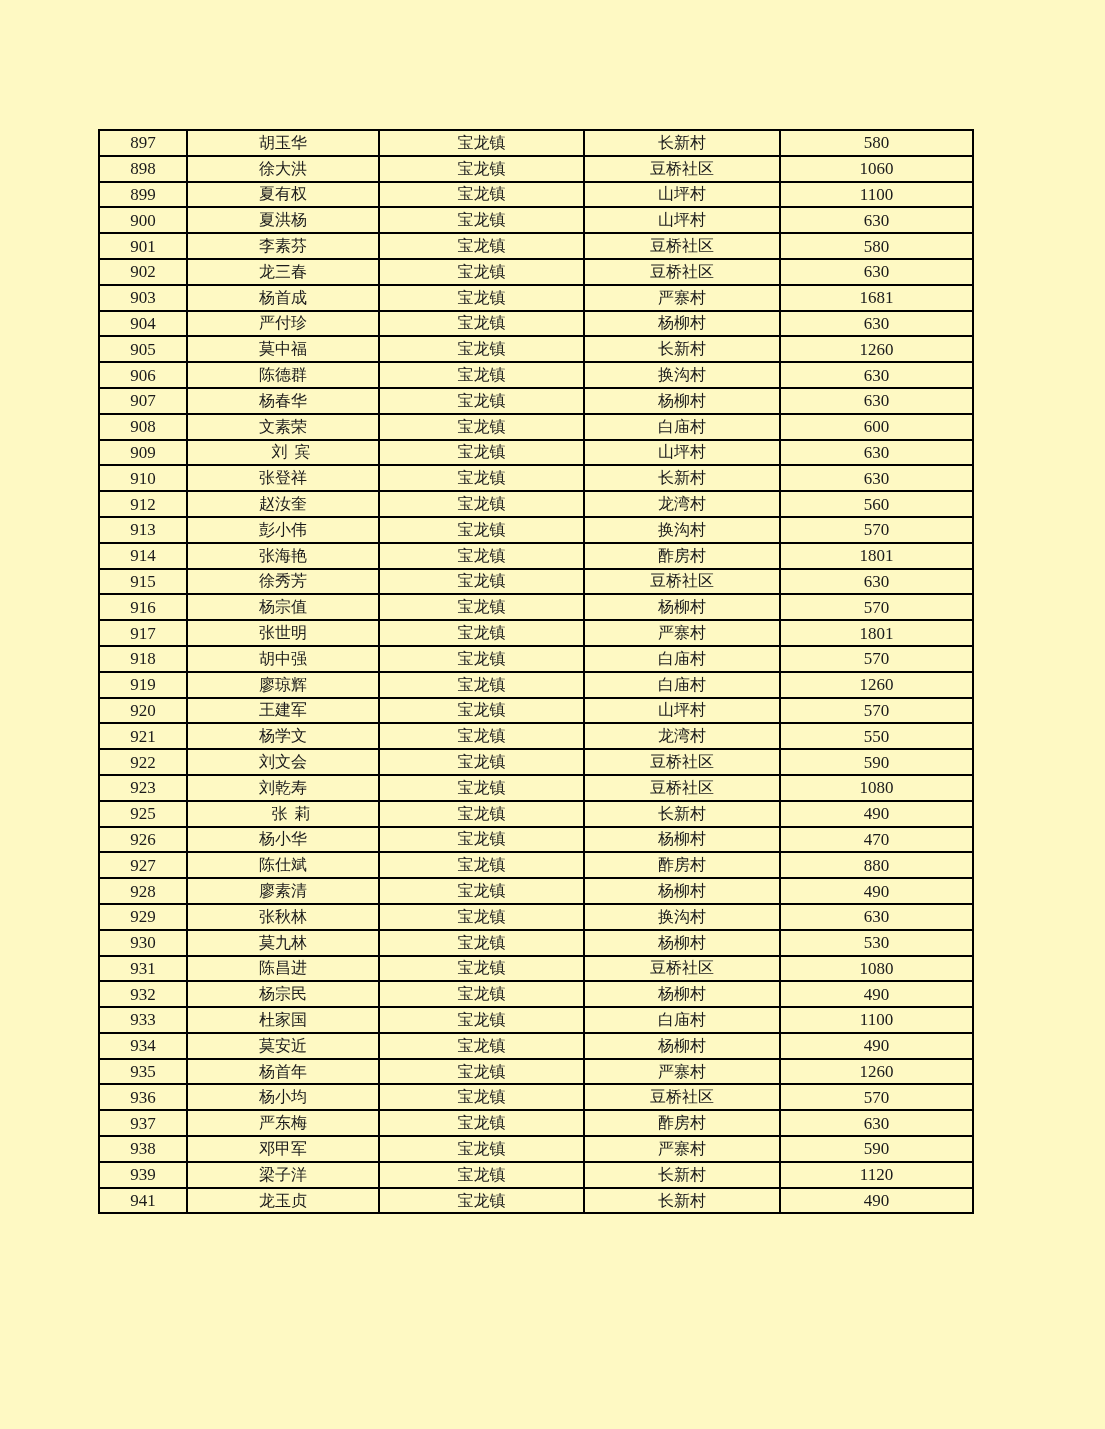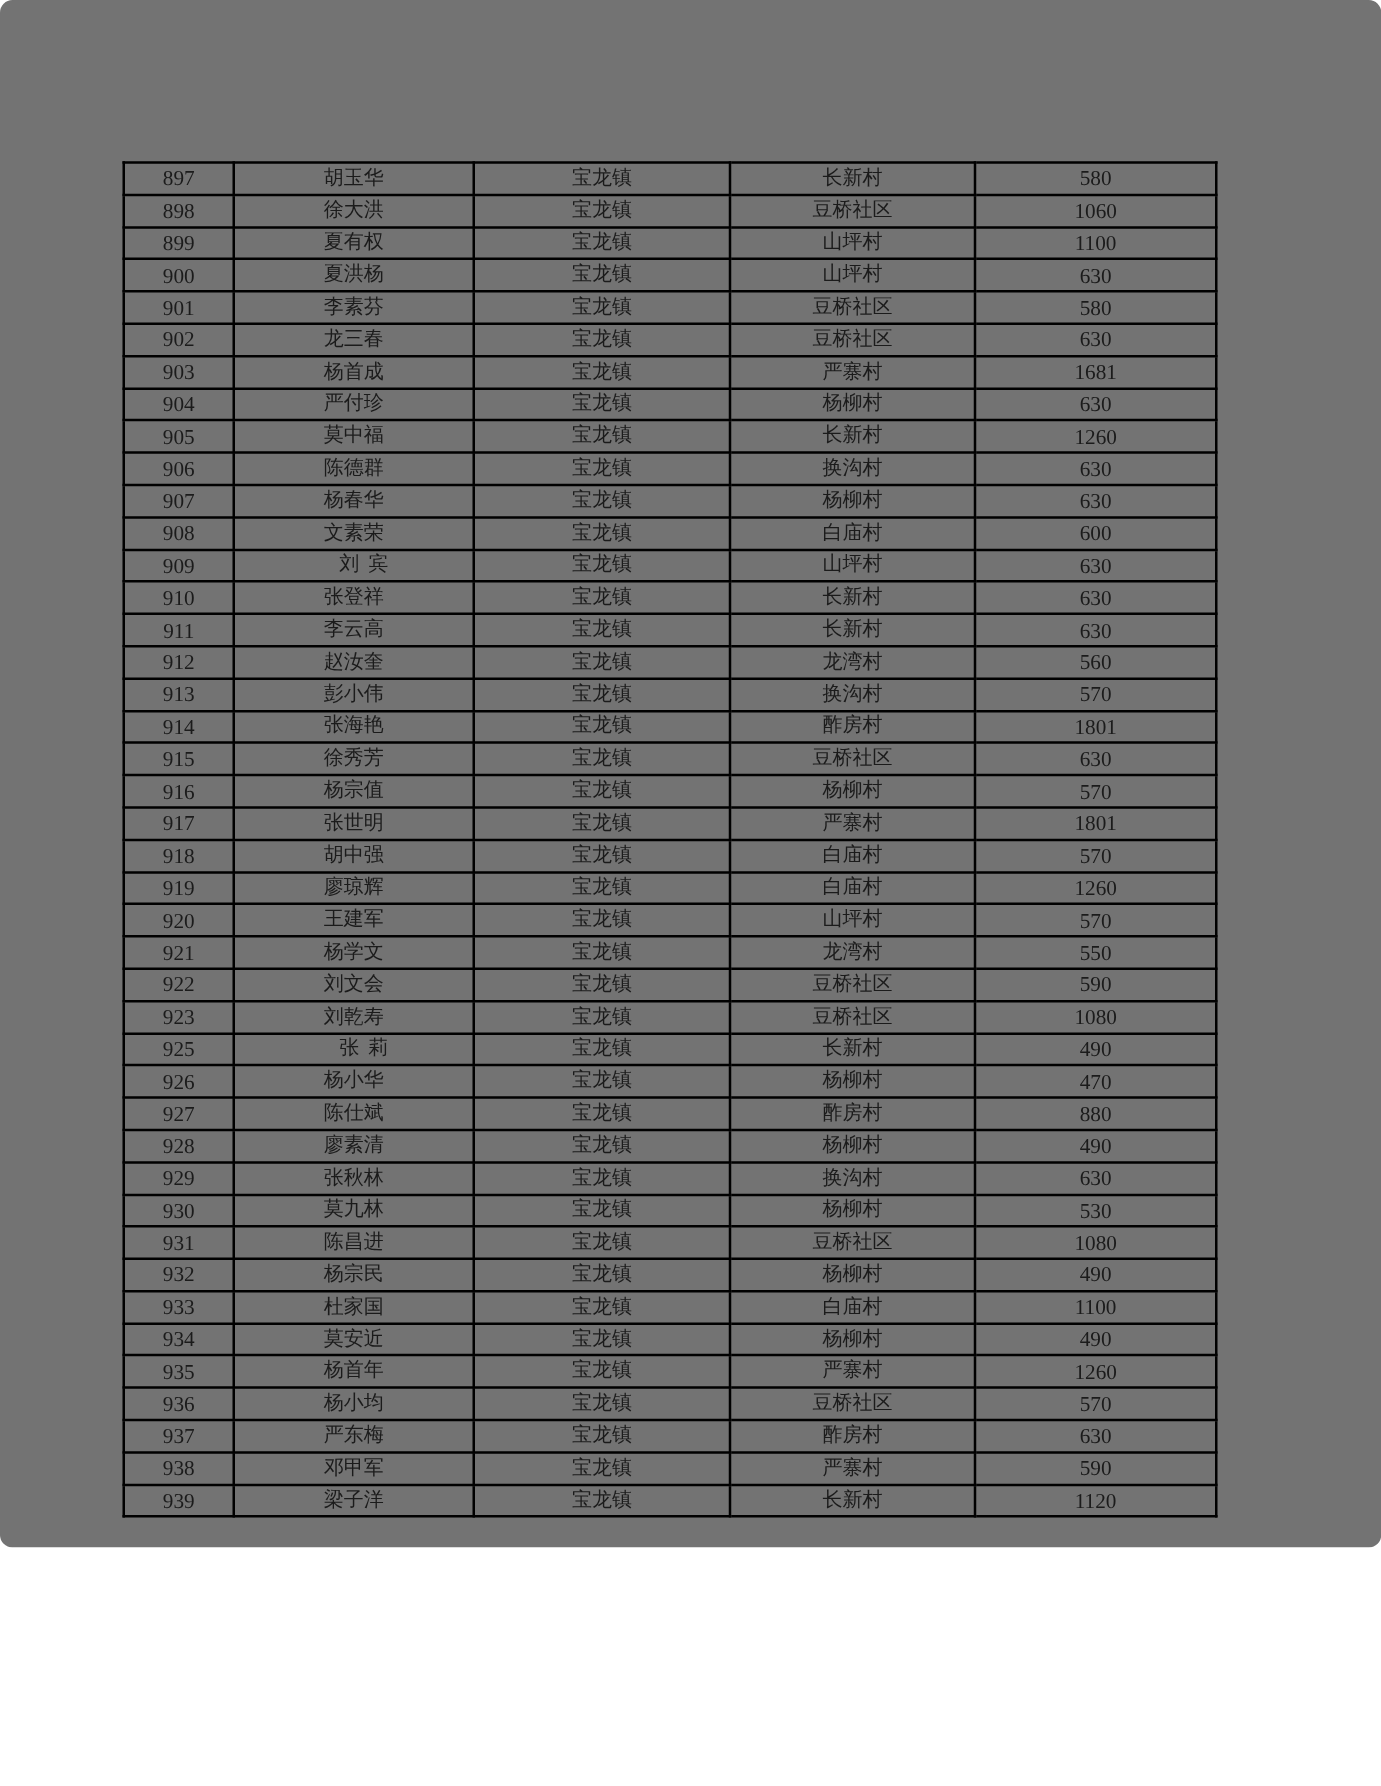--- a/index.html
+++ b/index.html
@@ -3,26 +3,25 @@
 <meta charset="utf-8">
 <style>
   html, body {
     margin: 0;
     padding: 0;
     background: #ffffff;
   }
   .page {
     position: relative;
     width: 1105px;
-    height: 1238px;
-    background: #737373;
+    height: 1429px;
+    background: #fef9c3;
     font-family: "Liberation Serif", "DejaVu Serif", serif;
     color: #1b1b1b;
     overflow: hidden;
-    border-radius: 10px;
   }
   .doc-table {
     position: absolute;
     left: 98px;
     top: 129px;
     width: 874px;
     border-collapse: collapse;
     table-layout: fixed;
   }
   .doc-table td {
@@ -153,27 +152,20 @@
           <td class="col-4">630</td>
         </tr>
         <tr>
           <td class="col-0">910</td>
           <td class="col-1">张登祥</td>
           <td class="col-2">宝龙镇</td>
           <td class="col-3">长新村</td>
           <td class="col-4">630</td>
         </tr>
         <tr>
-          <td class="col-0">911</td>
-          <td class="col-1">李云高</td>
-          <td class="col-2">宝龙镇</td>
-          <td class="col-3">长新村</td>
-          <td class="col-4">630</td>
-        </tr>
-        <tr>
           <td class="col-0">912</td>
           <td class="col-1">赵汝奎</td>
           <td class="col-2">宝龙镇</td>
           <td class="col-3">龙湾村</td>
           <td class="col-4">560</td>
         </tr>
         <tr>
           <td class="col-0">913</td>
           <td class="col-1">彭小伟</td>
           <td class="col-2">宝龙镇</td>
@@ -347,16 +339,23 @@
           <td class="col-2">宝龙镇</td>
           <td class="col-3">严寨村</td>
           <td class="col-4">590</td>
         </tr>
         <tr>
           <td class="col-0">939</td>
           <td class="col-1">梁子洋</td>
           <td class="col-2">宝龙镇</td>
           <td class="col-3">长新村</td>
           <td class="col-4">1120</td>
+        </tr>
+        <tr>
+          <td class="col-0">941</td>
+          <td class="col-1">龙玉贞</td>
+          <td class="col-2">宝龙镇</td>
+          <td class="col-3">长新村</td>
+          <td class="col-4">490</td>
         </tr>
       </tbody>
   </table>
 </div>
 
 </body></html>

